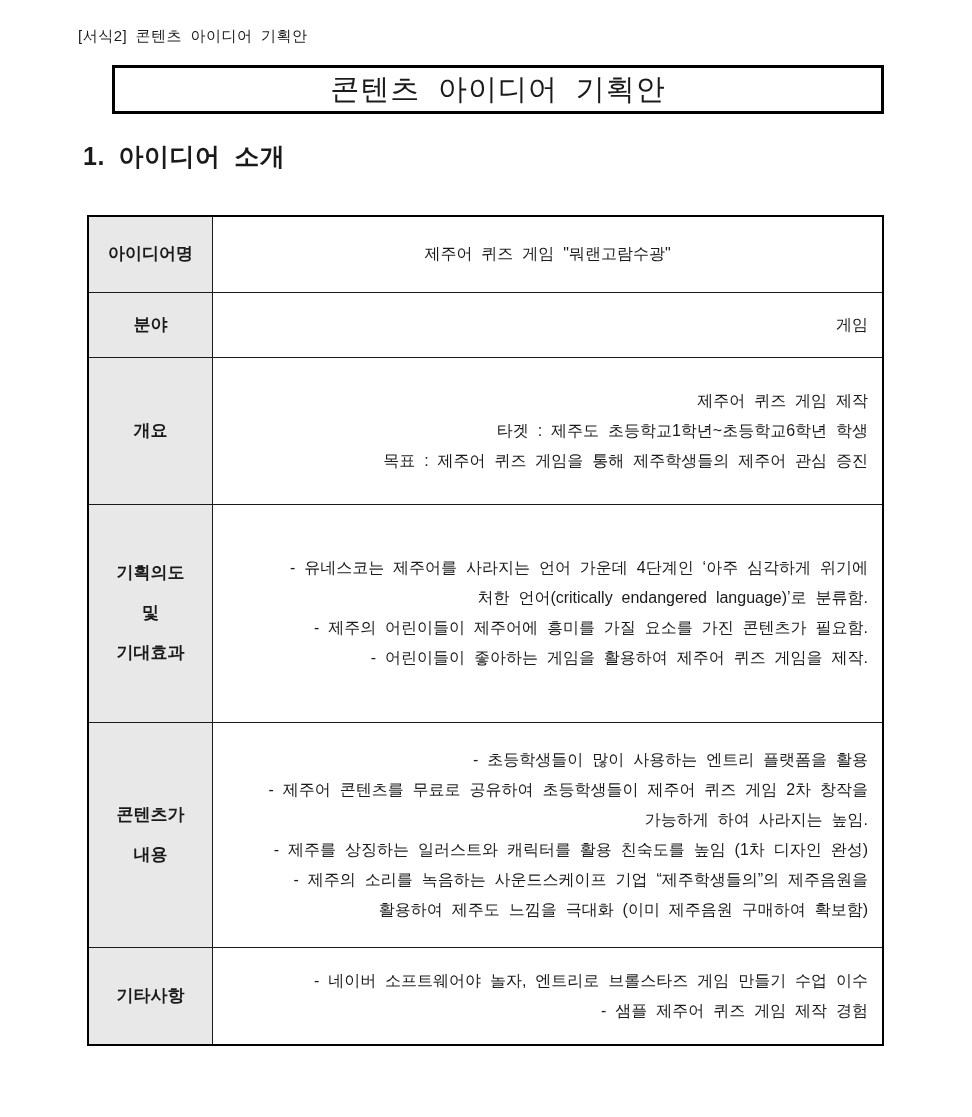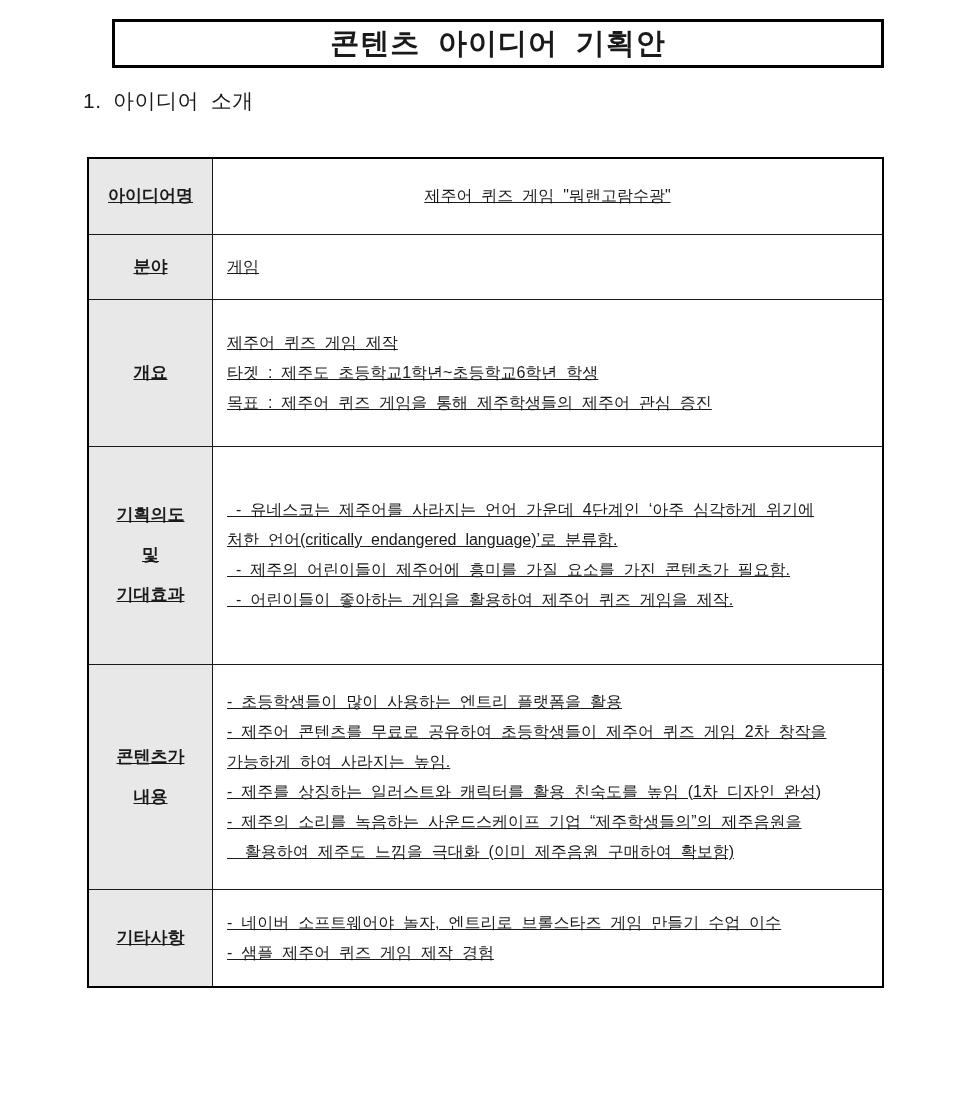--- a/index.html
+++ b/index.html
@@ -26,40 +26,39 @@
     letter-spacing: 0.5px;
     word-spacing: 0.25em;
   }
   .title-box {
     margin-top: 19px;
     border: 3px solid #000000;
     height: 43px;
     line-height: 43px;
     text-align: center;
     font-size: 29px;
-    font-weight: bold;
+    font-weight: normal;
     letter-spacing: 1px;
     word-spacing: 0.3em;
     margin-left: 25px;
   }
   .section-heading {
-    margin-top: 19px;
+    margin-top: 26px;
     margin-left: -4px;
-    font-size: 21px;
-    font-weight: normal;
+    font-size: 25px;
+    font-weight: bold;
     letter-spacing: 0.5px;
     word-spacing: 0.25em;
   }
   table.idea-table {
     margin-top: 42px;
     border-collapse: collapse;
     width: 100%;
     border: 2px solid #000000;
     table-layout: fixed;
-    text-decoration: underline;
   }
   .idea-table th, .idea-table td {
     border: 1px solid #1a1a1a;
   }
   .idea-table th {
     width: 115px;
     background: #e8e8e8;
     font-size: 17px;
     font-weight: bold;
     text-align: center;
@@ -67,21 +66,21 @@
     padding: 0 4px;
   }
   .label-line {
     line-height: 40px;
     white-space: nowrap;
   }
   .idea-table td {
     font-size: 16px;
     padding: 10px 14px;
     vertical-align: middle;
-    text-align: left;
+    text-align: right;
     word-spacing: 0.28em;
   }
   .idea-table td.center { text-align: center; }
   .line {
     line-height: 30px;
     white-space: pre-wrap;
   }
   
   .idea-table tr:nth-child(1) { height: 76px; }
   .idea-table tr:nth-child(2) { height: 65px; }
@@ -89,20 +88,21 @@
   .idea-table tr:nth-child(4) { height: 218px; }
   .idea-table tr:nth-child(5) { height: 225px; }
   .idea-table tr:nth-child(6) { height: 98px; }
 </style>
 </head>
 <body>
 
 <div class="page">
   <div class="doc">
 
+    <div class="form-label">[서식2] 콘텐츠 아이디어 기획안</div>
 
     <div class="title-box">
       <span>콘텐츠 아이디어 기획안</span>
     </div>
 
     <div class="section-heading">1. 아이디어 소개</div>
 
     <table class="idea-table">
       <tbody>
           <tr>

